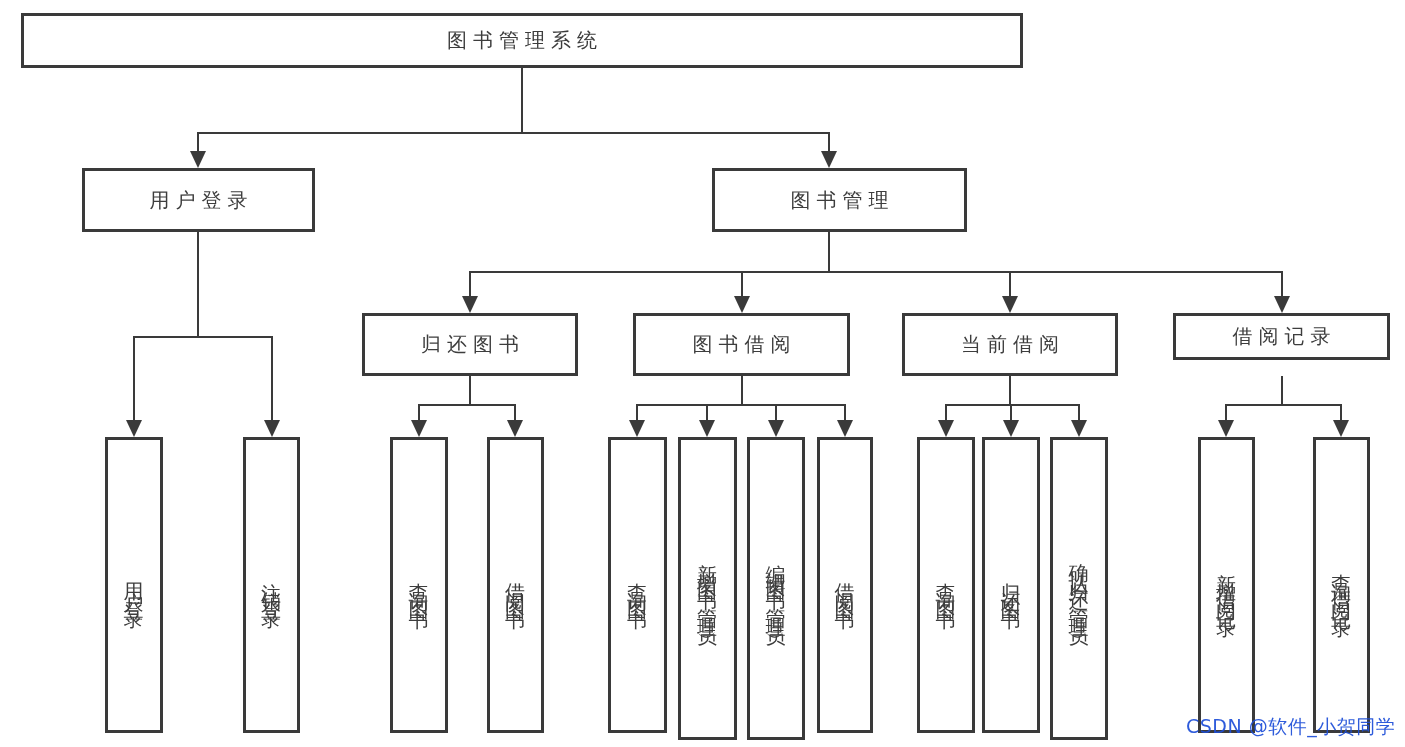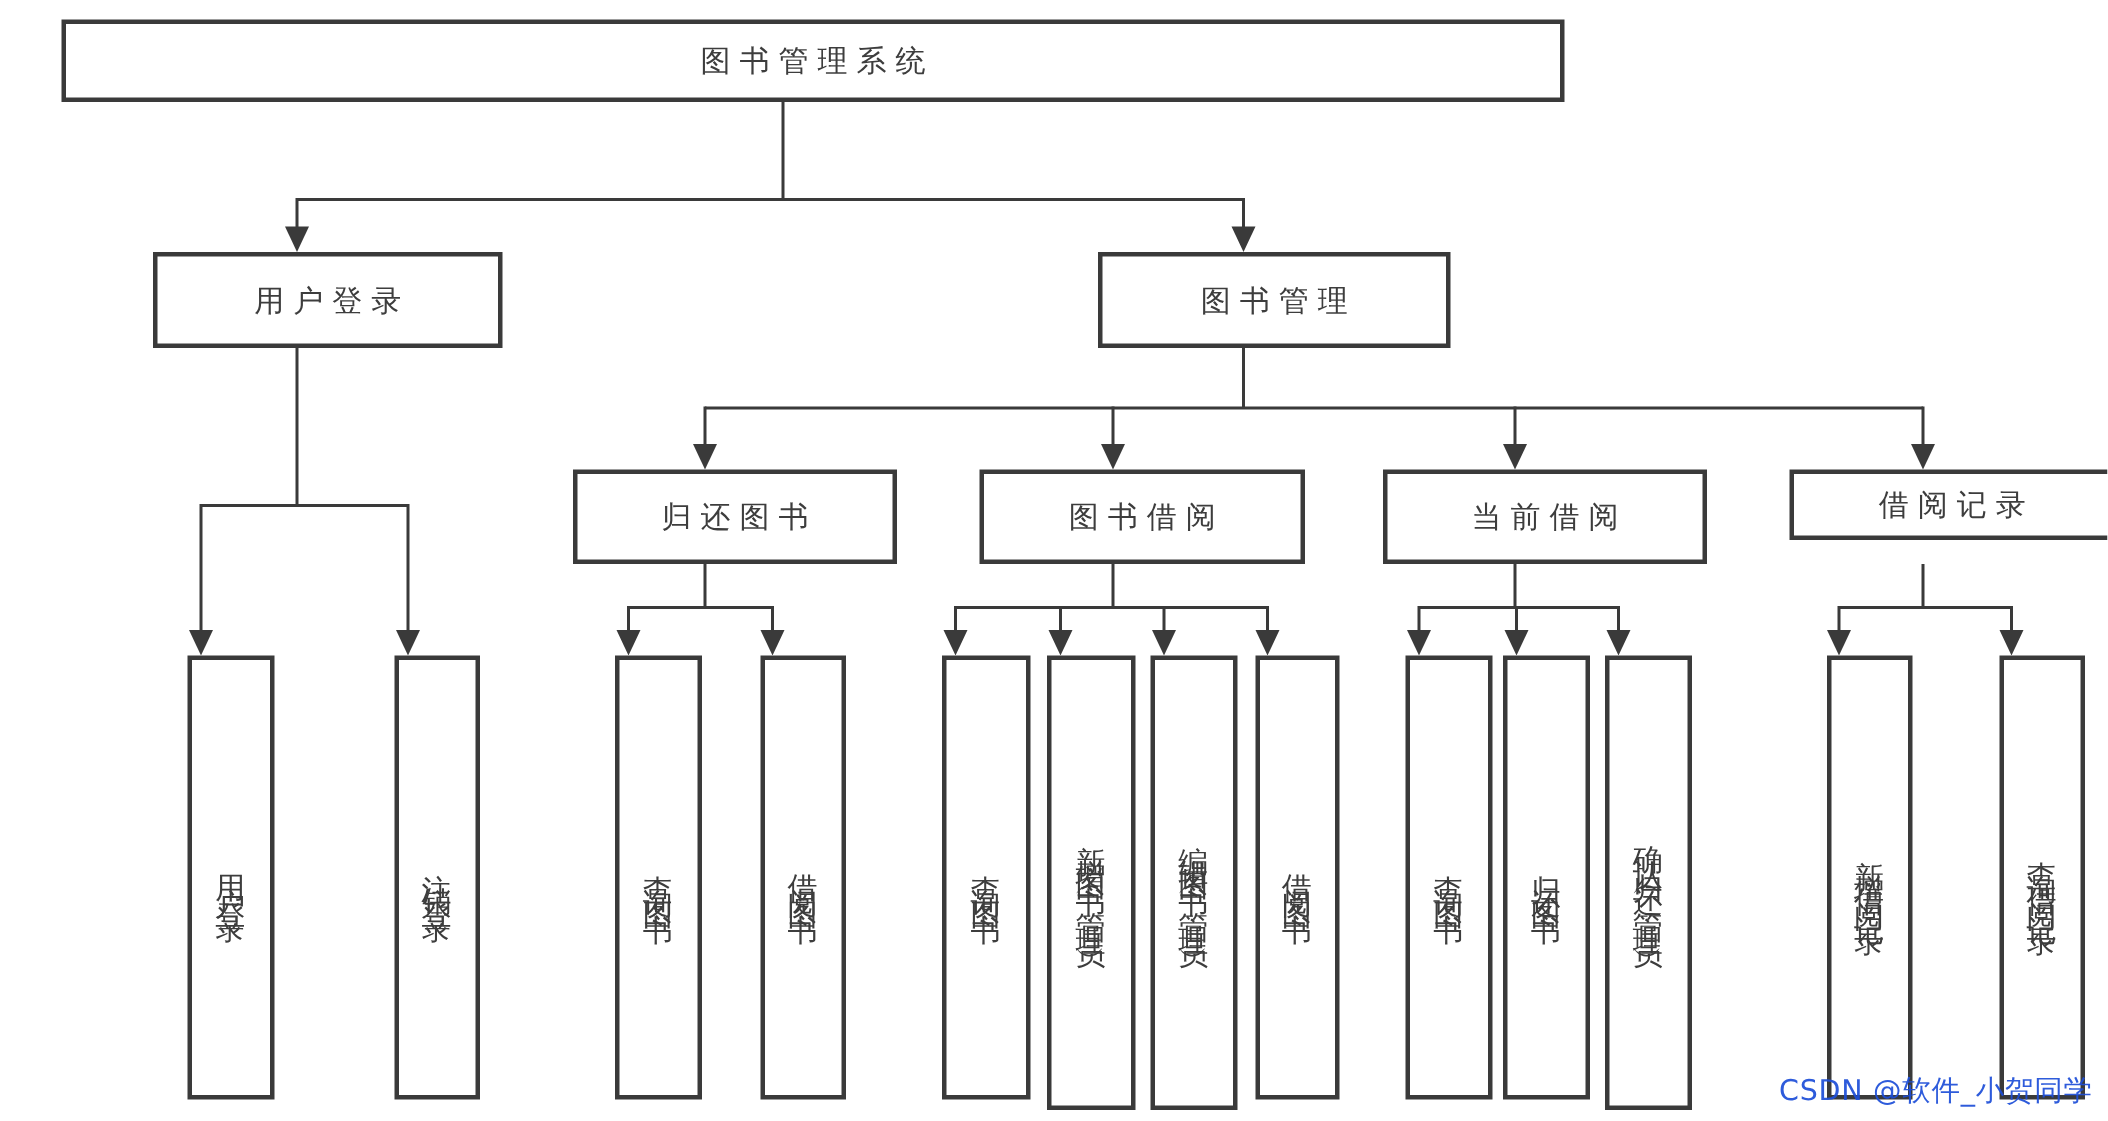--- a/index.html
+++ b/index.html
@@ -13,21 +13,20 @@
     overflow: hidden;
   }
   .node {
     position: absolute;
     background: #ffffff;
     border: 3px solid #3a3a3a;
     display: flex;
     align-items: center;
     justify-content: center;
     z-index: 2;
-    margin-left: 20px;
   }
   .node-label {
     font-size: 20px;
     color: #3d3d3d;
     letter-spacing: 6px;
     text-indent: 6px;
     white-space: nowrap;
   }
   .vnode-label {
     writing-mode: vertical-rl;
@@ -74,21 +73,21 @@
   <div class="hline" style="left:198px; top:132px; width:632px;"></div>
   <div class="vline" style="left:197px; top:132px; height:21px;"></div>
   <div class="arrow" style="left:190px; top:151px;"></div>
   <div class="vline" style="left:828px; top:132px; height:21px;"></div>
   <div class="arrow" style="left:821px; top:151px;"></div>
 
   <div class="node" style="left:82px; top:168px; width:233px; height:64px;">
     <span class="node-label">用户登录</span>
   </div>
 
-  <div class="node" style="left:712px; top:168px; width:235px; height:64px;">
+  <div class="node" style="left:712px; top:168px; width:255px; height:64px;">
     <span class="node-label">图书管理</span>
   </div>
 
   <div class="vline" style="left:197px; top:232px; height:105px;"></div>
   <div class="hline" style="left:134px; top:336px; width:138px;"></div>
   <div class="vline" style="left:133px; top:336px; height:86px;"></div>
   <div class="arrow" style="left:126px; top:420px;"></div>
   <div class="vline" style="left:271px; top:336px; height:86px;"></div>
   <div class="arrow" style="left:264px; top:420px;"></div>
 

